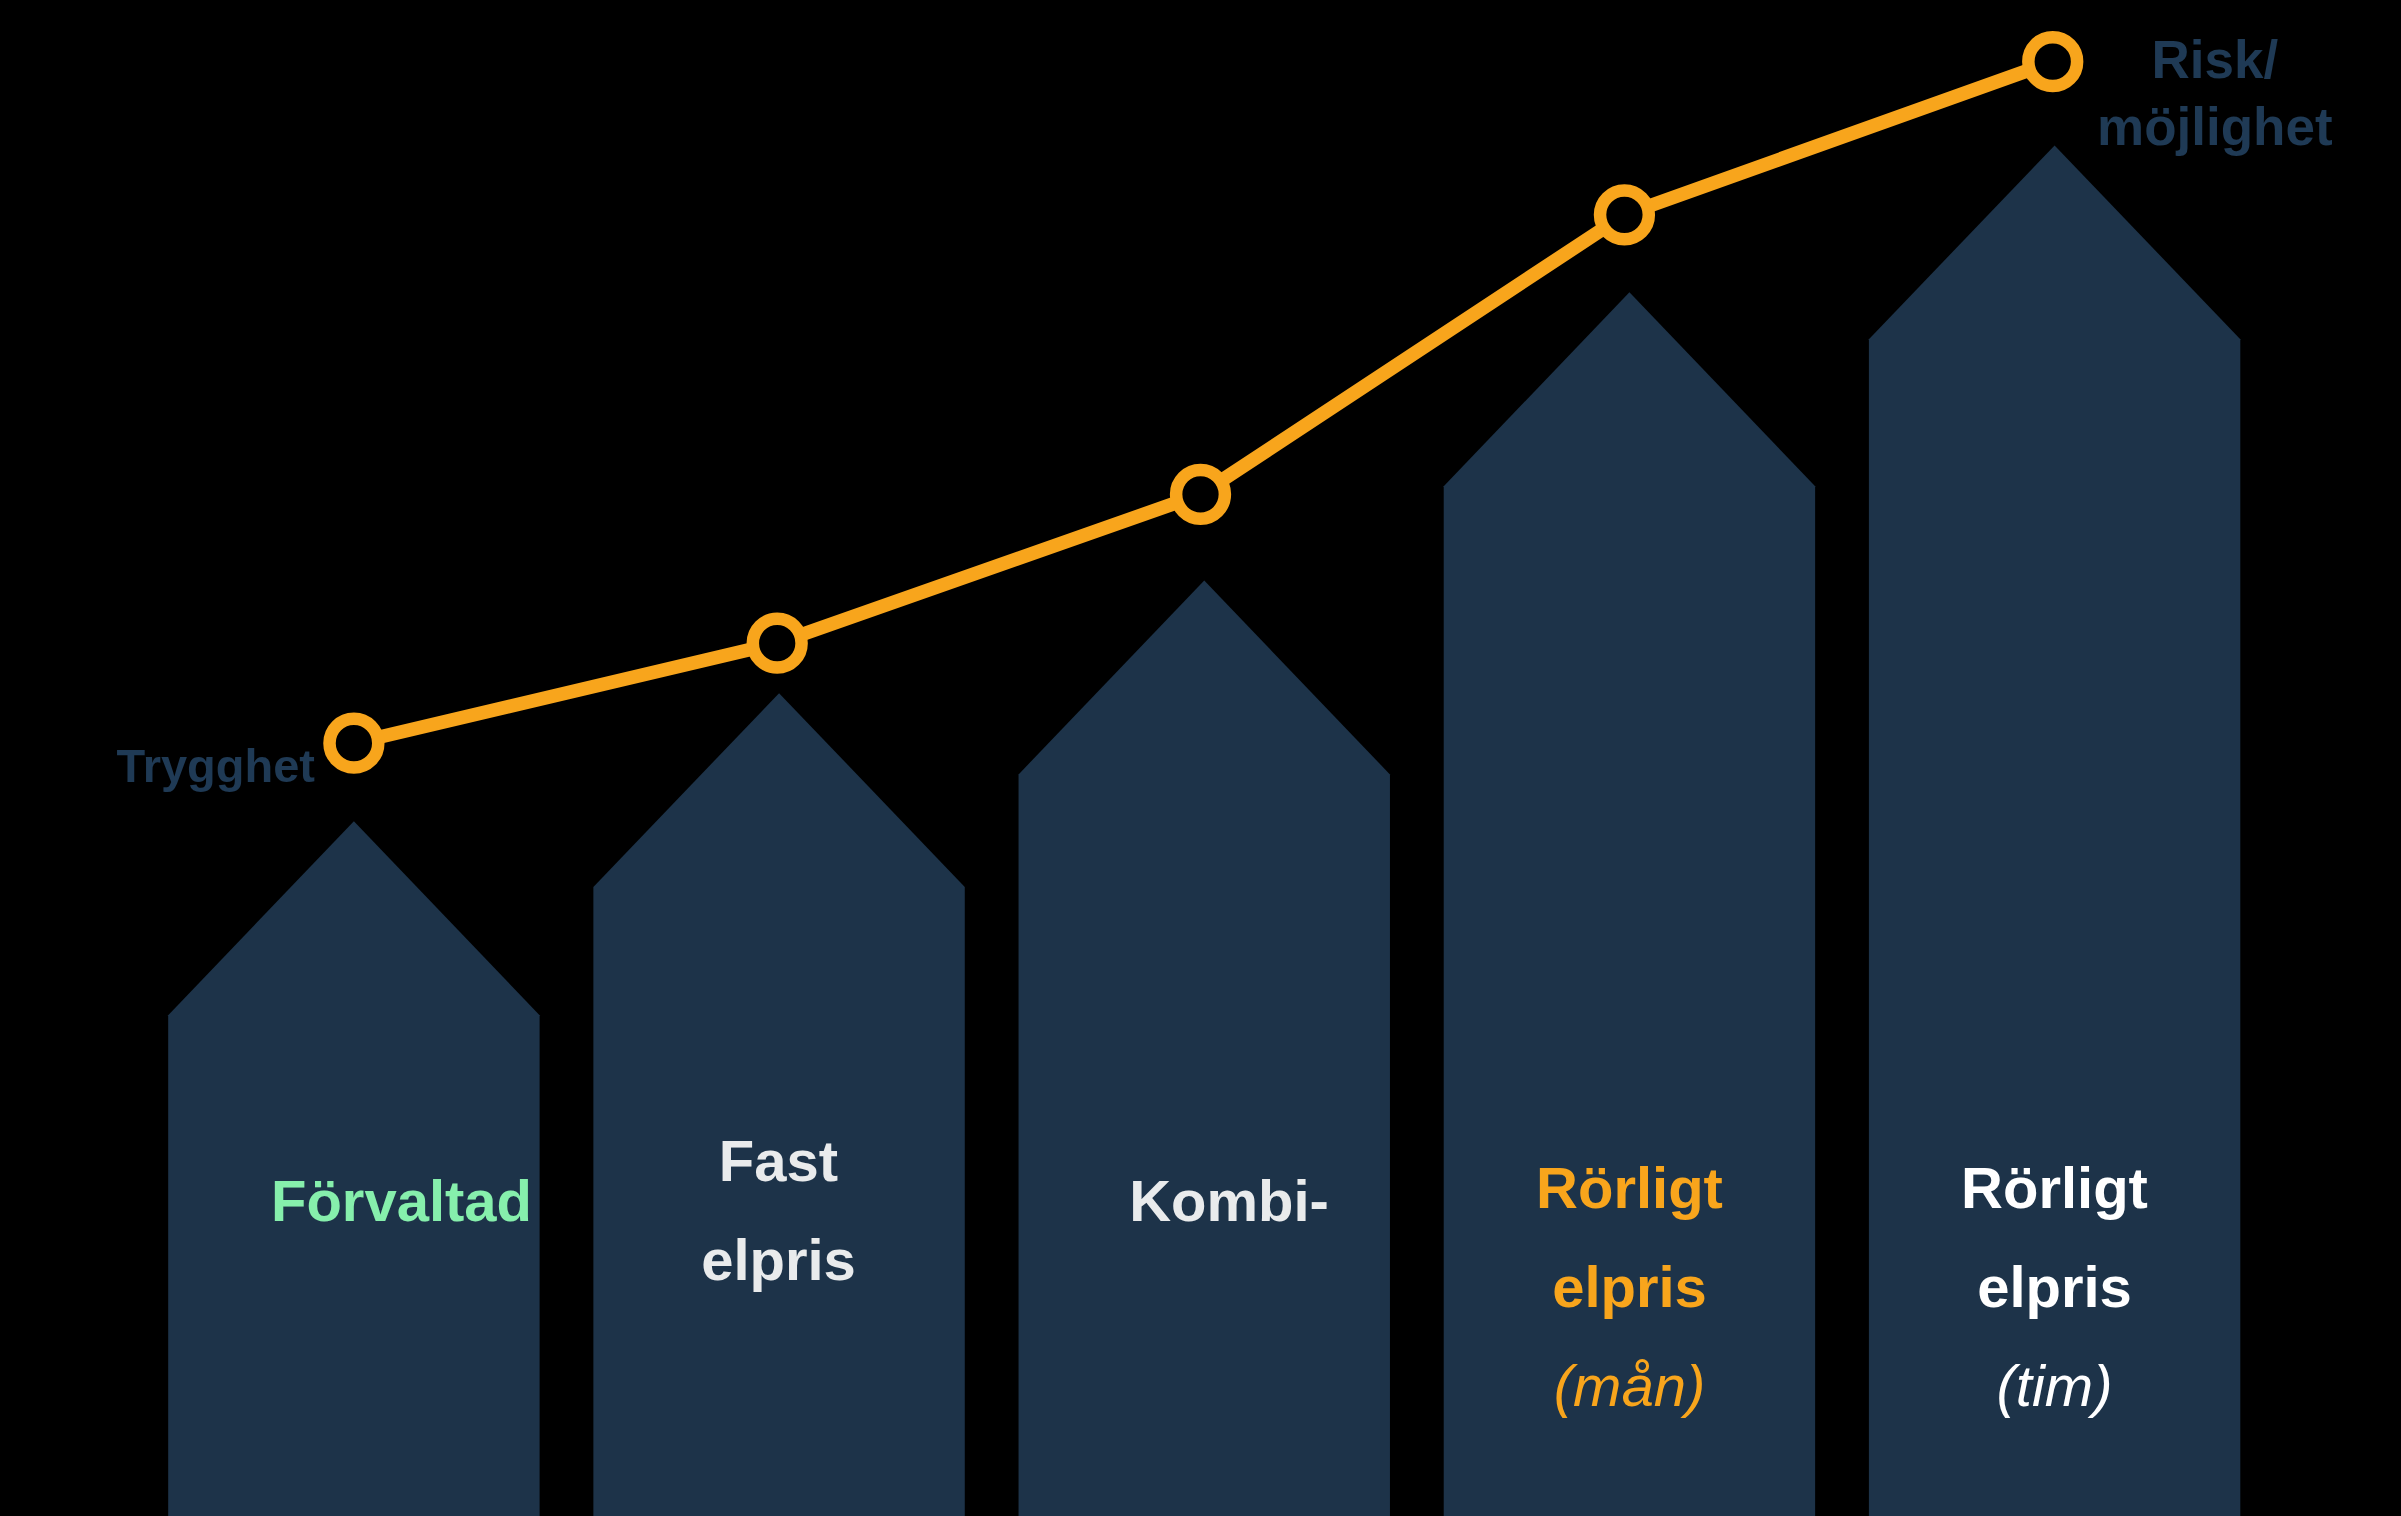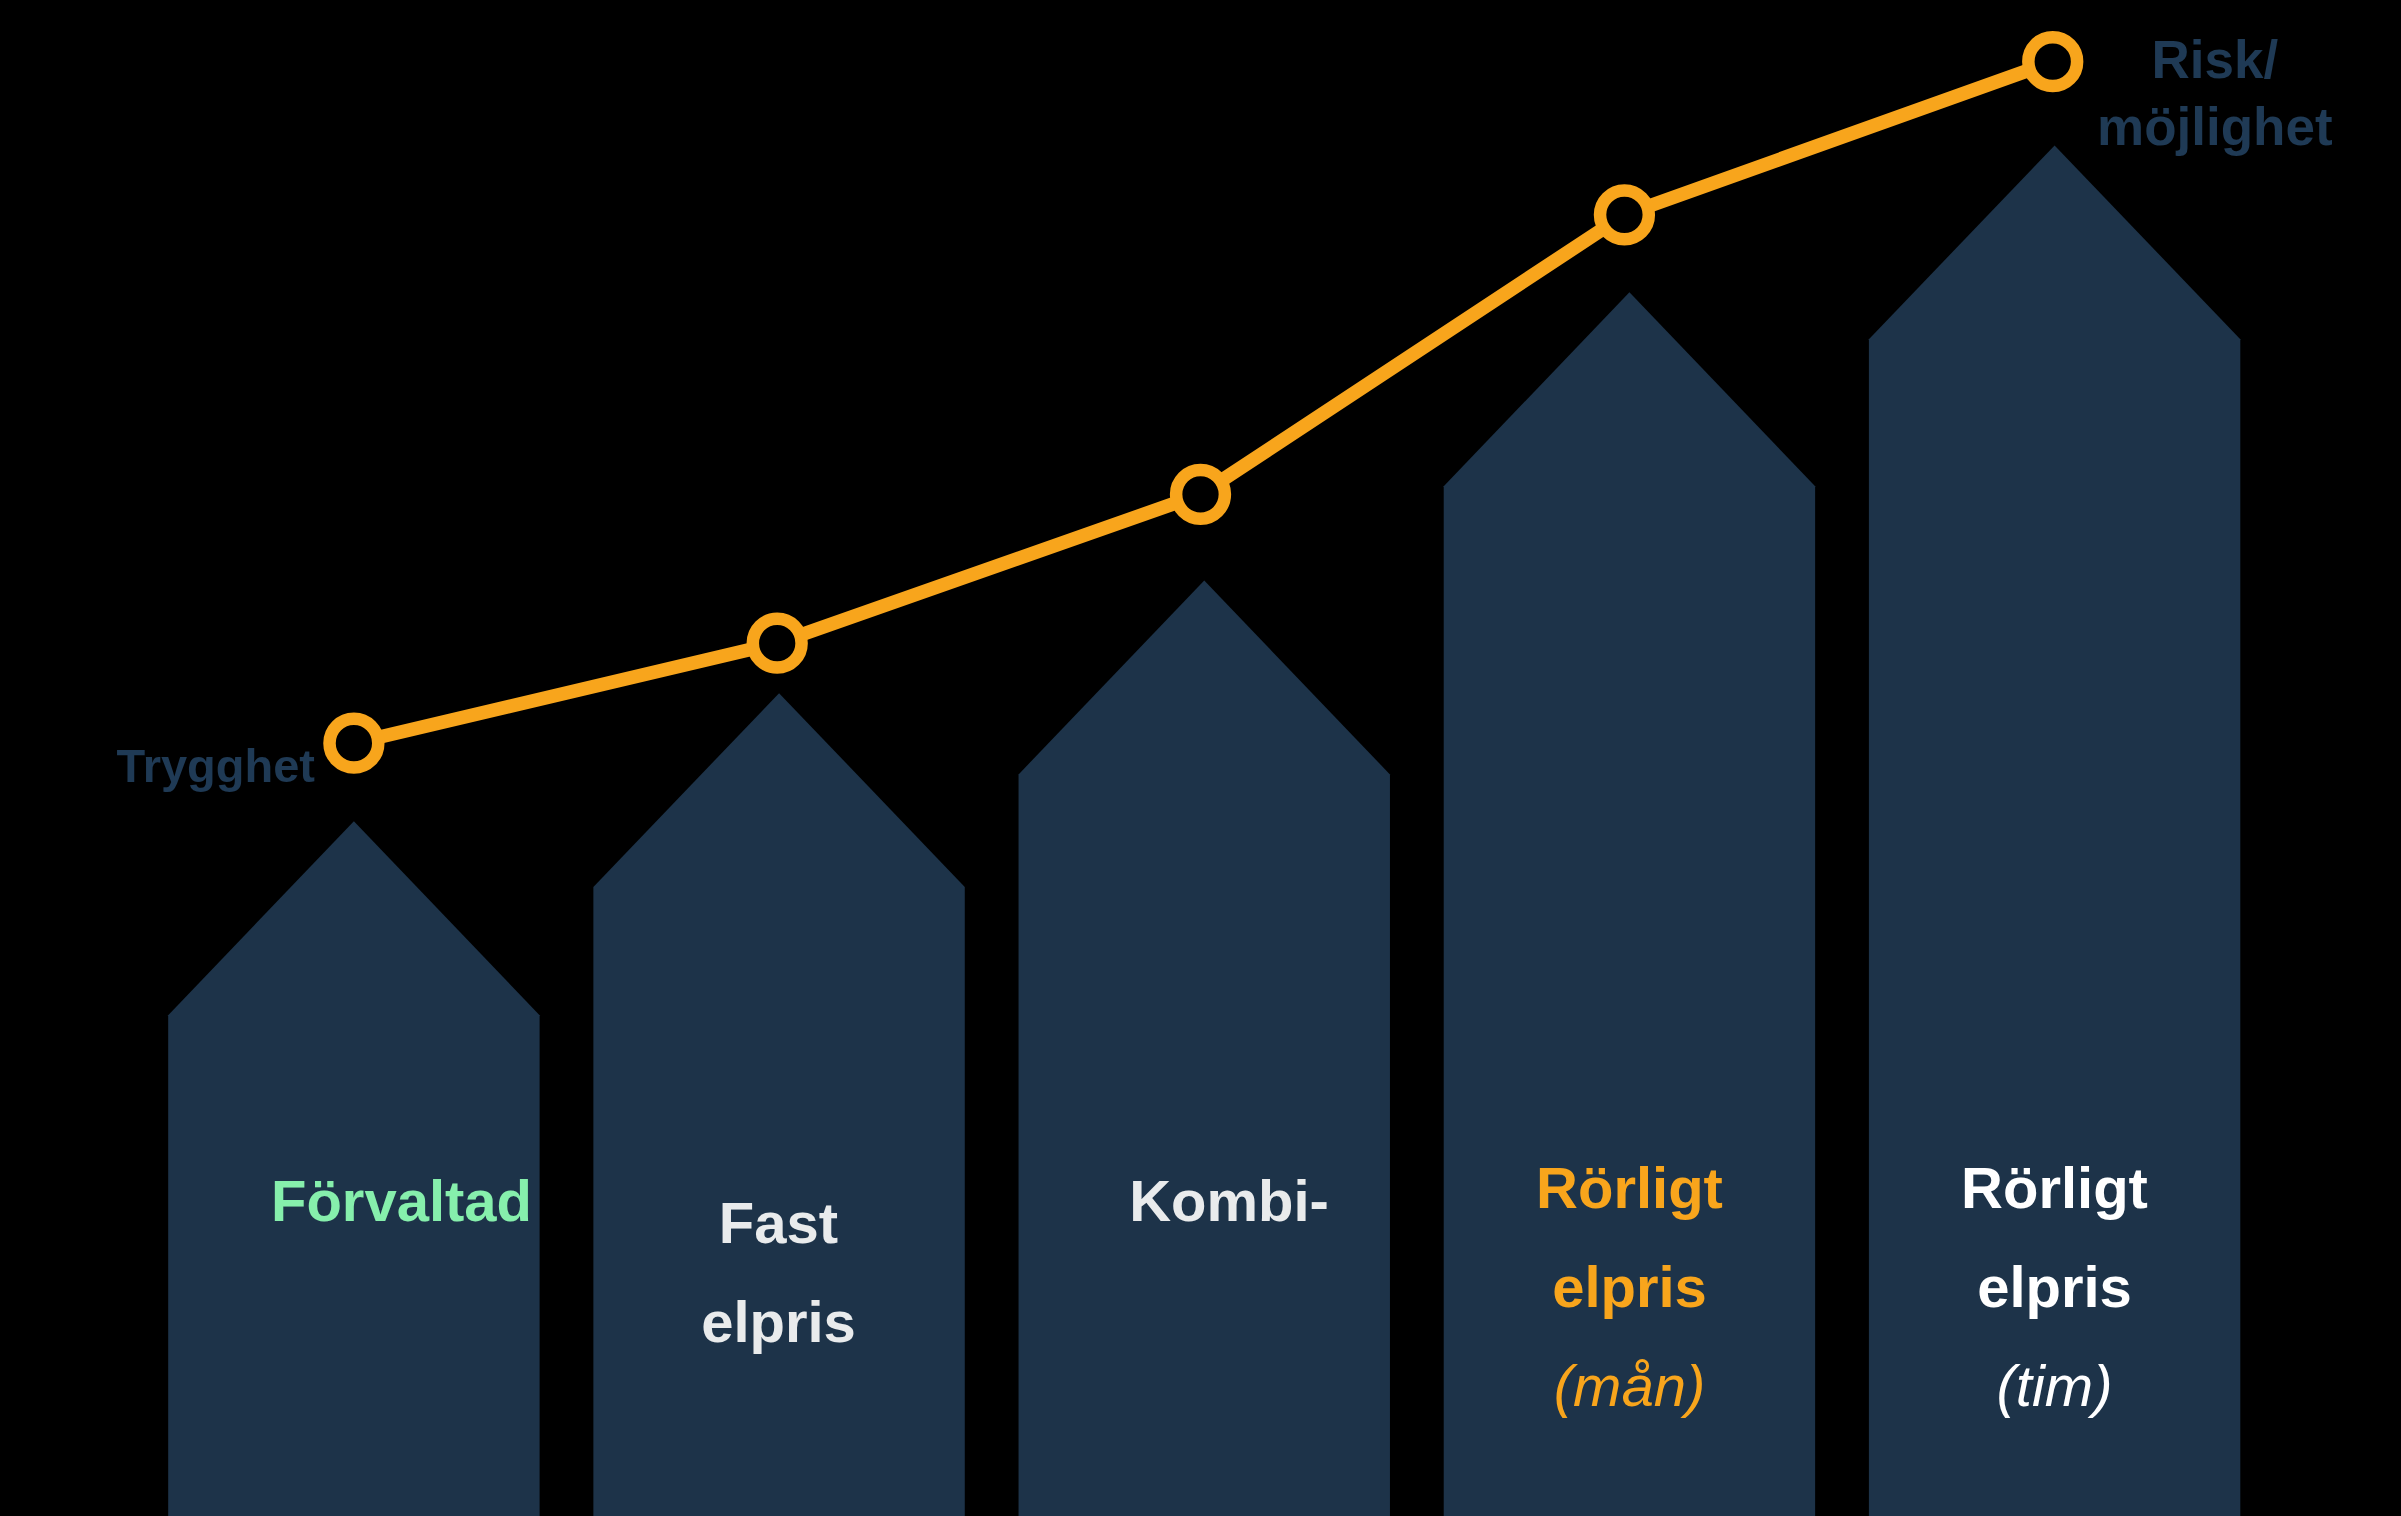--- a/index.html
+++ b/index.html
@@ -66,21 +66,21 @@
       <circle cx="566" cy="1188" r="39" fill="#000000" stroke="#F8A51C" stroke-width="20"></circle>
       <circle cx="1243" cy="1028" r="39" fill="#000000" stroke="#F8A51C" stroke-width="20"></circle>
       <circle cx="1920" cy="790" r="39" fill="#000000" stroke="#F8A51C" stroke-width="20"></circle>
       <circle cx="2598" cy="343" r="39" fill="#000000" stroke="#F8A51C" stroke-width="20"></circle>
       <circle cx="3283" cy="98" r="39" fill="#000000" stroke="#F8A51C" stroke-width="20"></circle>
     </svg>
   <div id="labels-layer">
       <div class="bar-label" style="left: 168px; width: 427px; top: 1151px; color: #86efac; padding-left: 20px;">
         <div>Förvaltad</div>
       </div>
-      <div class="bar-label" style="left: 593px; width: 371px; top: 1173px; color: rgb(233, 235, 236);">
+      <div class="bar-label" style="left: 593px; width: 371px; top: 1111px; color: rgb(233, 235, 236);">
         <div>Fast</div>
         <div>elpris</div>
       </div>
       <div class="bar-label" style="left: 1019px; width: 420px; top: 1151px; color: rgb(233, 235, 236);">
         <div>Kombi-</div>
       </div>
       <div class="bar-label" style="left: 1444px; width: 371px; top: 1138px; color: rgb(248, 165, 28);">
         <div>Rörligt</div>
         <div>elpris</div>
         <div class="sub-line">(mån)</div>

